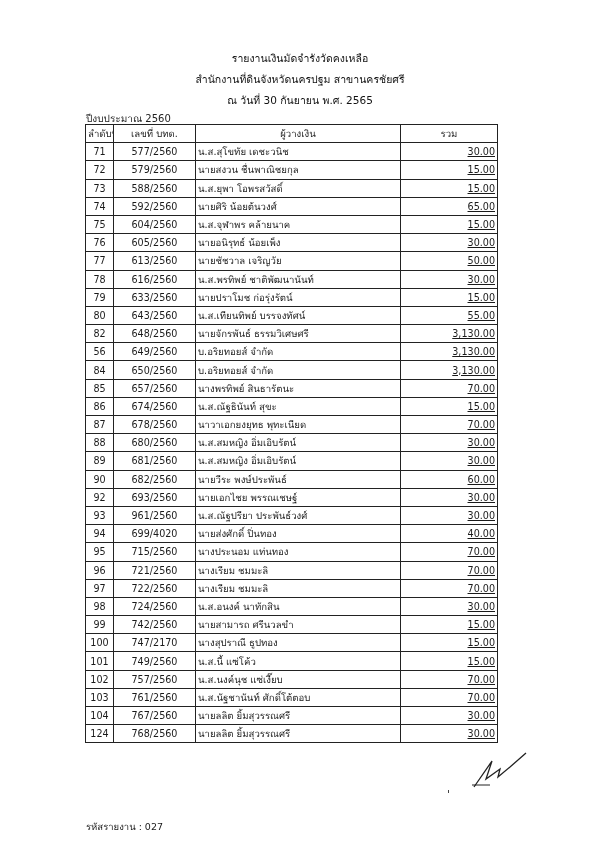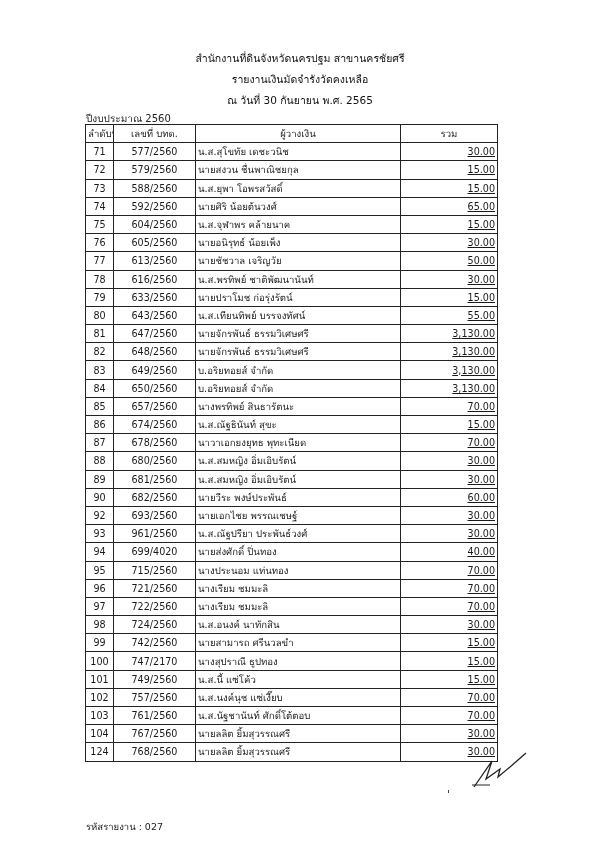--- a/index.html
+++ b/index.html
@@ -30,22 +30,22 @@
   .footer-right { position: absolute; left: 316px; top: 849px; font-size: 9.5px; }
   .signature { position: absolute; left: 470px; top: 745px; }
   .tick { position: absolute; left: 448px; top: 790px; width: 1px; height: 3px; background: #444; }
 </style>
 </head>
 <body>
 
 <div class="page">
 
   <div class="title-block">
+    <div class="title-line">รายงานเงินมัดจำรังวัดคงเหลือ</div>
     <div class="title-line">สำนักงานที่ดินจังหวัดนครปฐม  สาขานครชัยศรี</div>
-    <div class="title-line">รายงานเงินมัดจำรังวัดคงเหลือ</div>
     <div class="title-line">ณ วันที่ 30 กันยายน พ.ศ. 2565</div>
   </div>
 
   <div class="fiscal">ปีงบประมาณ 2560</div>
 
   <table class="ledger">
     <colgroup>
       <col class="w-seq">
         <col class="w-doc">
         <col class="w-name">
@@ -114,33 +114,27 @@
           <td class="c-name">นายปราโมช  ก่อรุ่งรัตน์</td>
           <td class="c-amt">15.00</td>
         </tr>
         <tr>
           <td class="c-seq">80</td>
           <td class="c-doc">643/2560</td>
           <td class="c-name">น.ส.เทียนทิพย์  บรรจงทัศน์</td>
           <td class="c-amt">55.00</td>
         </tr>
         <tr>
-          <td class="c-seq">81</td>
-          <td class="c-doc">647/2560</td>
-          <td class="c-name">นายจักรพันธ์  ธรรมวิเศษศรี</td>
-          <td class="c-amt">3,130.00</td>
-        </tr>
-        <tr>
           <td class="c-seq">82</td>
           <td class="c-doc">648/2560</td>
           <td class="c-name">นายจักรพันธ์  ธรรมวิเศษศรี</td>
           <td class="c-amt">3,130.00</td>
         </tr>
         <tr>
-          <td class="c-seq">83</td>
+          <td class="c-seq">56</td>
           <td class="c-doc">649/2560</td>
           <td class="c-name">บ.อริยทอยส์ จำกัด</td>
           <td class="c-amt">3,130.00</td>
         </tr>
         <tr>
           <td class="c-seq">84</td>
           <td class="c-doc">650/2560</td>
           <td class="c-name">บ.อริยทอยส์ จำกัด</td>
           <td class="c-amt">3,130.00</td>
         </tr>

